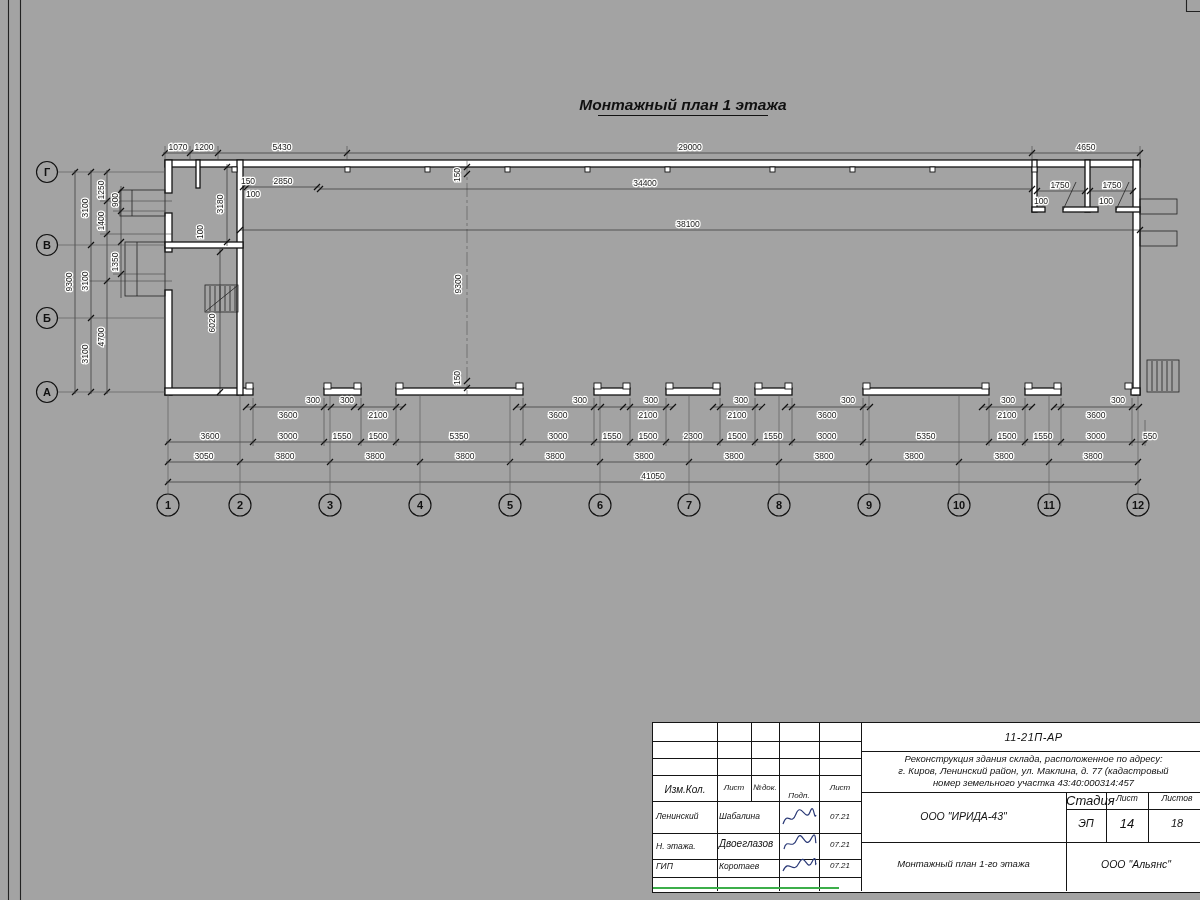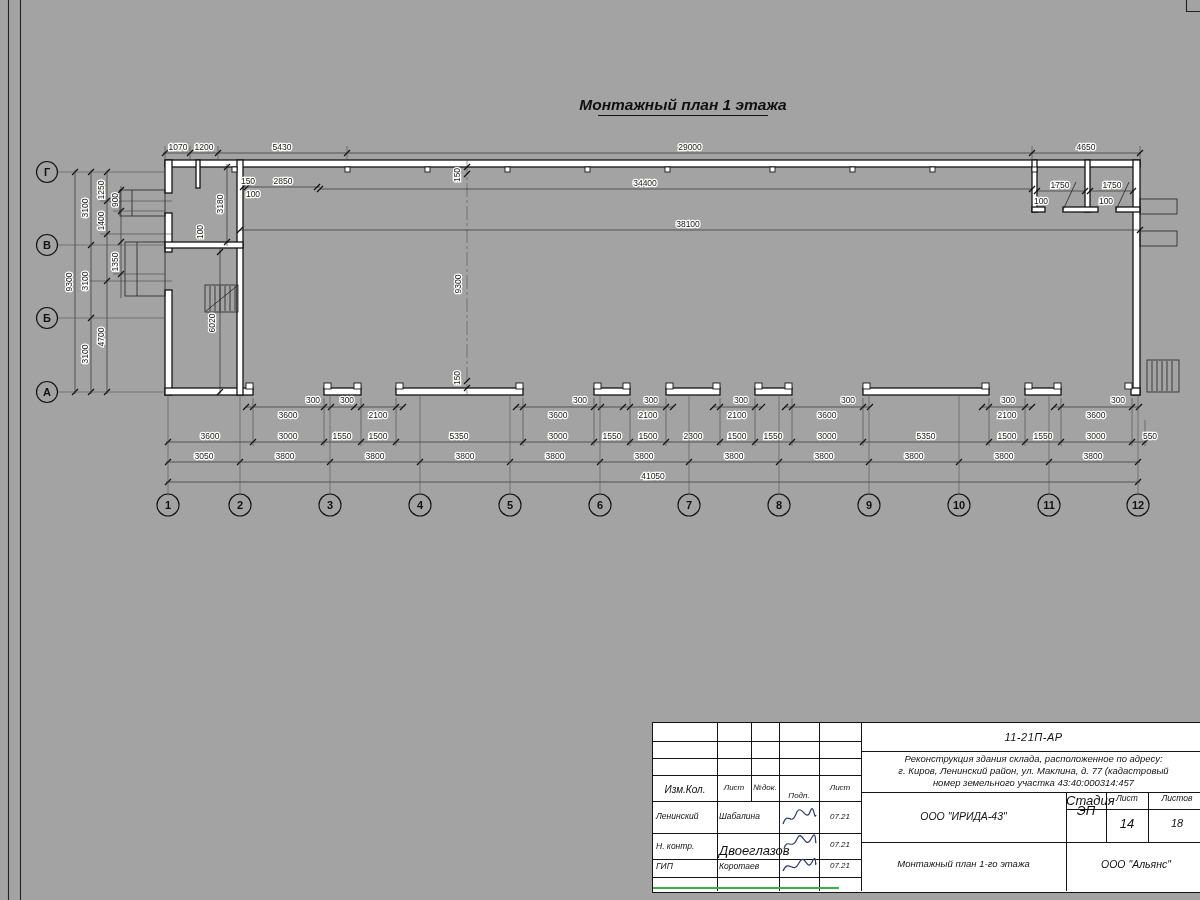--- a/index.html
+++ b/index.html
@@ -450,35 +450,35 @@
     <div class="cell c" style="left:0;width:64px;top:61px;font-size:10px">Изм.Кол.</div>
     <div class="cell c" style="left:64px;width:34px;top:61px;font-size:8px">Лист</div>
     <div class="cell c" style="left:98px;width:28px;top:61px;font-size:8px">№док.</div>
     <div class="cell c" style="left:126px;width:40px;top:69px;font-size:8px">Подп.</div>
     <div class="cell c" style="left:166px;width:42px;top:61px;font-size:8px">Лист</div>
 
     <div class="cell" style="left:3px;top:89px;font-size:8.5px">Ленинский</div>
     <div class="cell" style="left:66px;top:89px;font-size:8.5px">Шабалина</div>
     <div class="cell c" style="left:166px;width:42px;top:90px;font-size:8px">07.21</div>
 
-    <div class="cell" style="left:3px;top:119px;font-size:8.5px">Н. контр.</div>
-    <div class="cell" style="left:66px;top:121px;font-size:13px">Двоеглазов</div>
+    <div class="cell" style="left:3px;top:119px;font-size:8.5px">Н. этажа.</div>
+    <div class="cell" style="left:66px;top:115px;font-size:10px">Двоеглазов</div>
     <div class="cell c" style="left:166px;width:42px;top:118px;font-size:8px">07.21</div>
 
     <div class="cell" style="left:3px;top:139px;font-size:8.5px">ГИП</div>
     <div class="cell" style="left:66px;top:139px;font-size:8.5px">Коротаев</div>
     <div class="cell c" style="left:166px;width:42px;top:139px;font-size:8px">07.21</div>
 
     <div class="cell c" style="left:208px;width:205px;top:88px;font-size:10.5px">ООО "ИРИДА-43"</div>
     <div class="cell c" style="left:208px;width:205px;top:136px;font-size:9.5px">Монтажный план 1-го этажа</div>
 
     <div class="cell c" style="left:413px;width:40px;top:71px;font-size:13px">Стадия</div>
     <div class="cell c" style="left:453px;width:42px;top:71px;font-size:8.5px">Лист</div>
     <div class="cell c" style="left:495px;width:58px;top:71px;font-size:8.5px">Листов</div>
-    <div class="cell c" style="left:413px;width:40px;top:81px;font-size:13px">ЭП</div>
+    <div class="cell c" style="left:413px;width:40px;top:94px;font-size:11px">ЭП</div>
     <div class="cell c" style="left:453px;width:42px;top:94px;font-size:13px">14</div>
     <div class="cell c" style="left:495px;width:58px;top:94px;font-size:11px">18</div>
     <div class="cell c" style="left:413px;width:140px;top:136px;font-size:10.5px">ООО "Альянс"</div>
 
     <svg class="sig" style="left:127px;top:84px" width="38" height="24">
       <path d="M3 17 C8 3 11 20 16 7 S26 16 30 5 S34 14 36 8" fill="none" stroke="#2b3a77" stroke-width="1.2"></path>
     </svg>
     <svg class="sig" style="left:127px;top:110px" width="38" height="24">
       <path d="M4 16 C7 4 12 18 17 6 S25 18 31 6 S35 13 36 9" fill="none" stroke="#2b3a77" stroke-width="1.2"></path>
     </svg>

